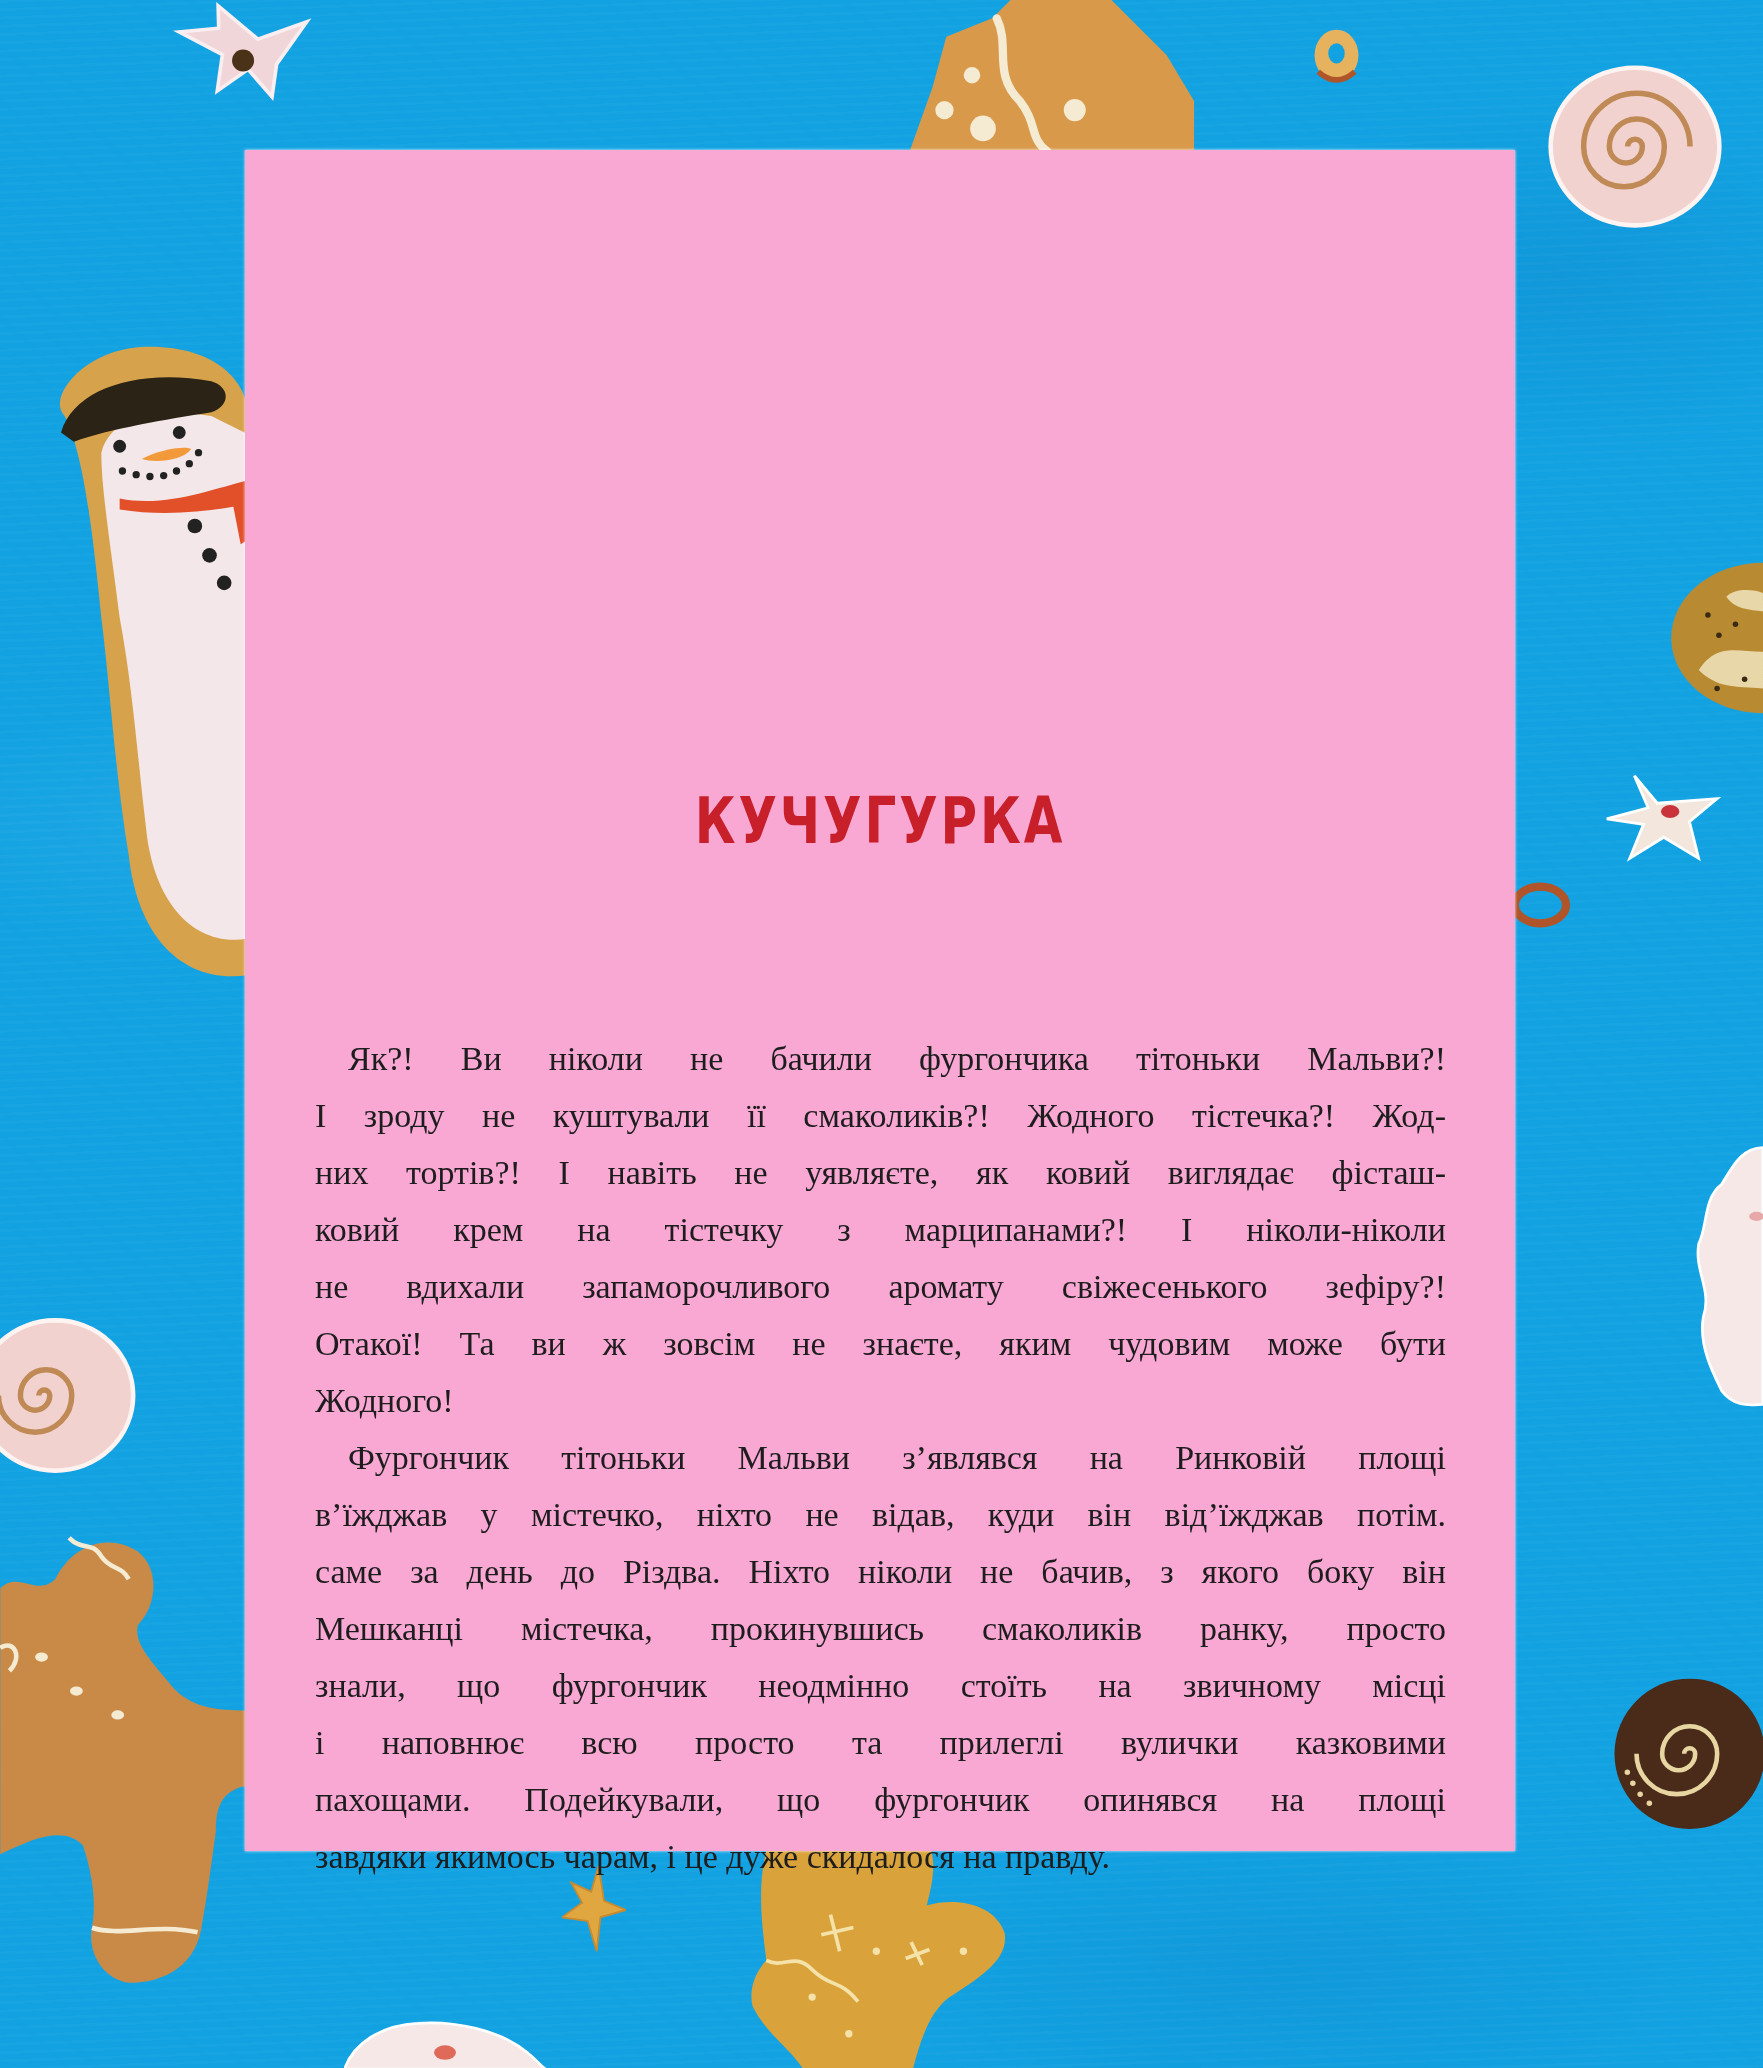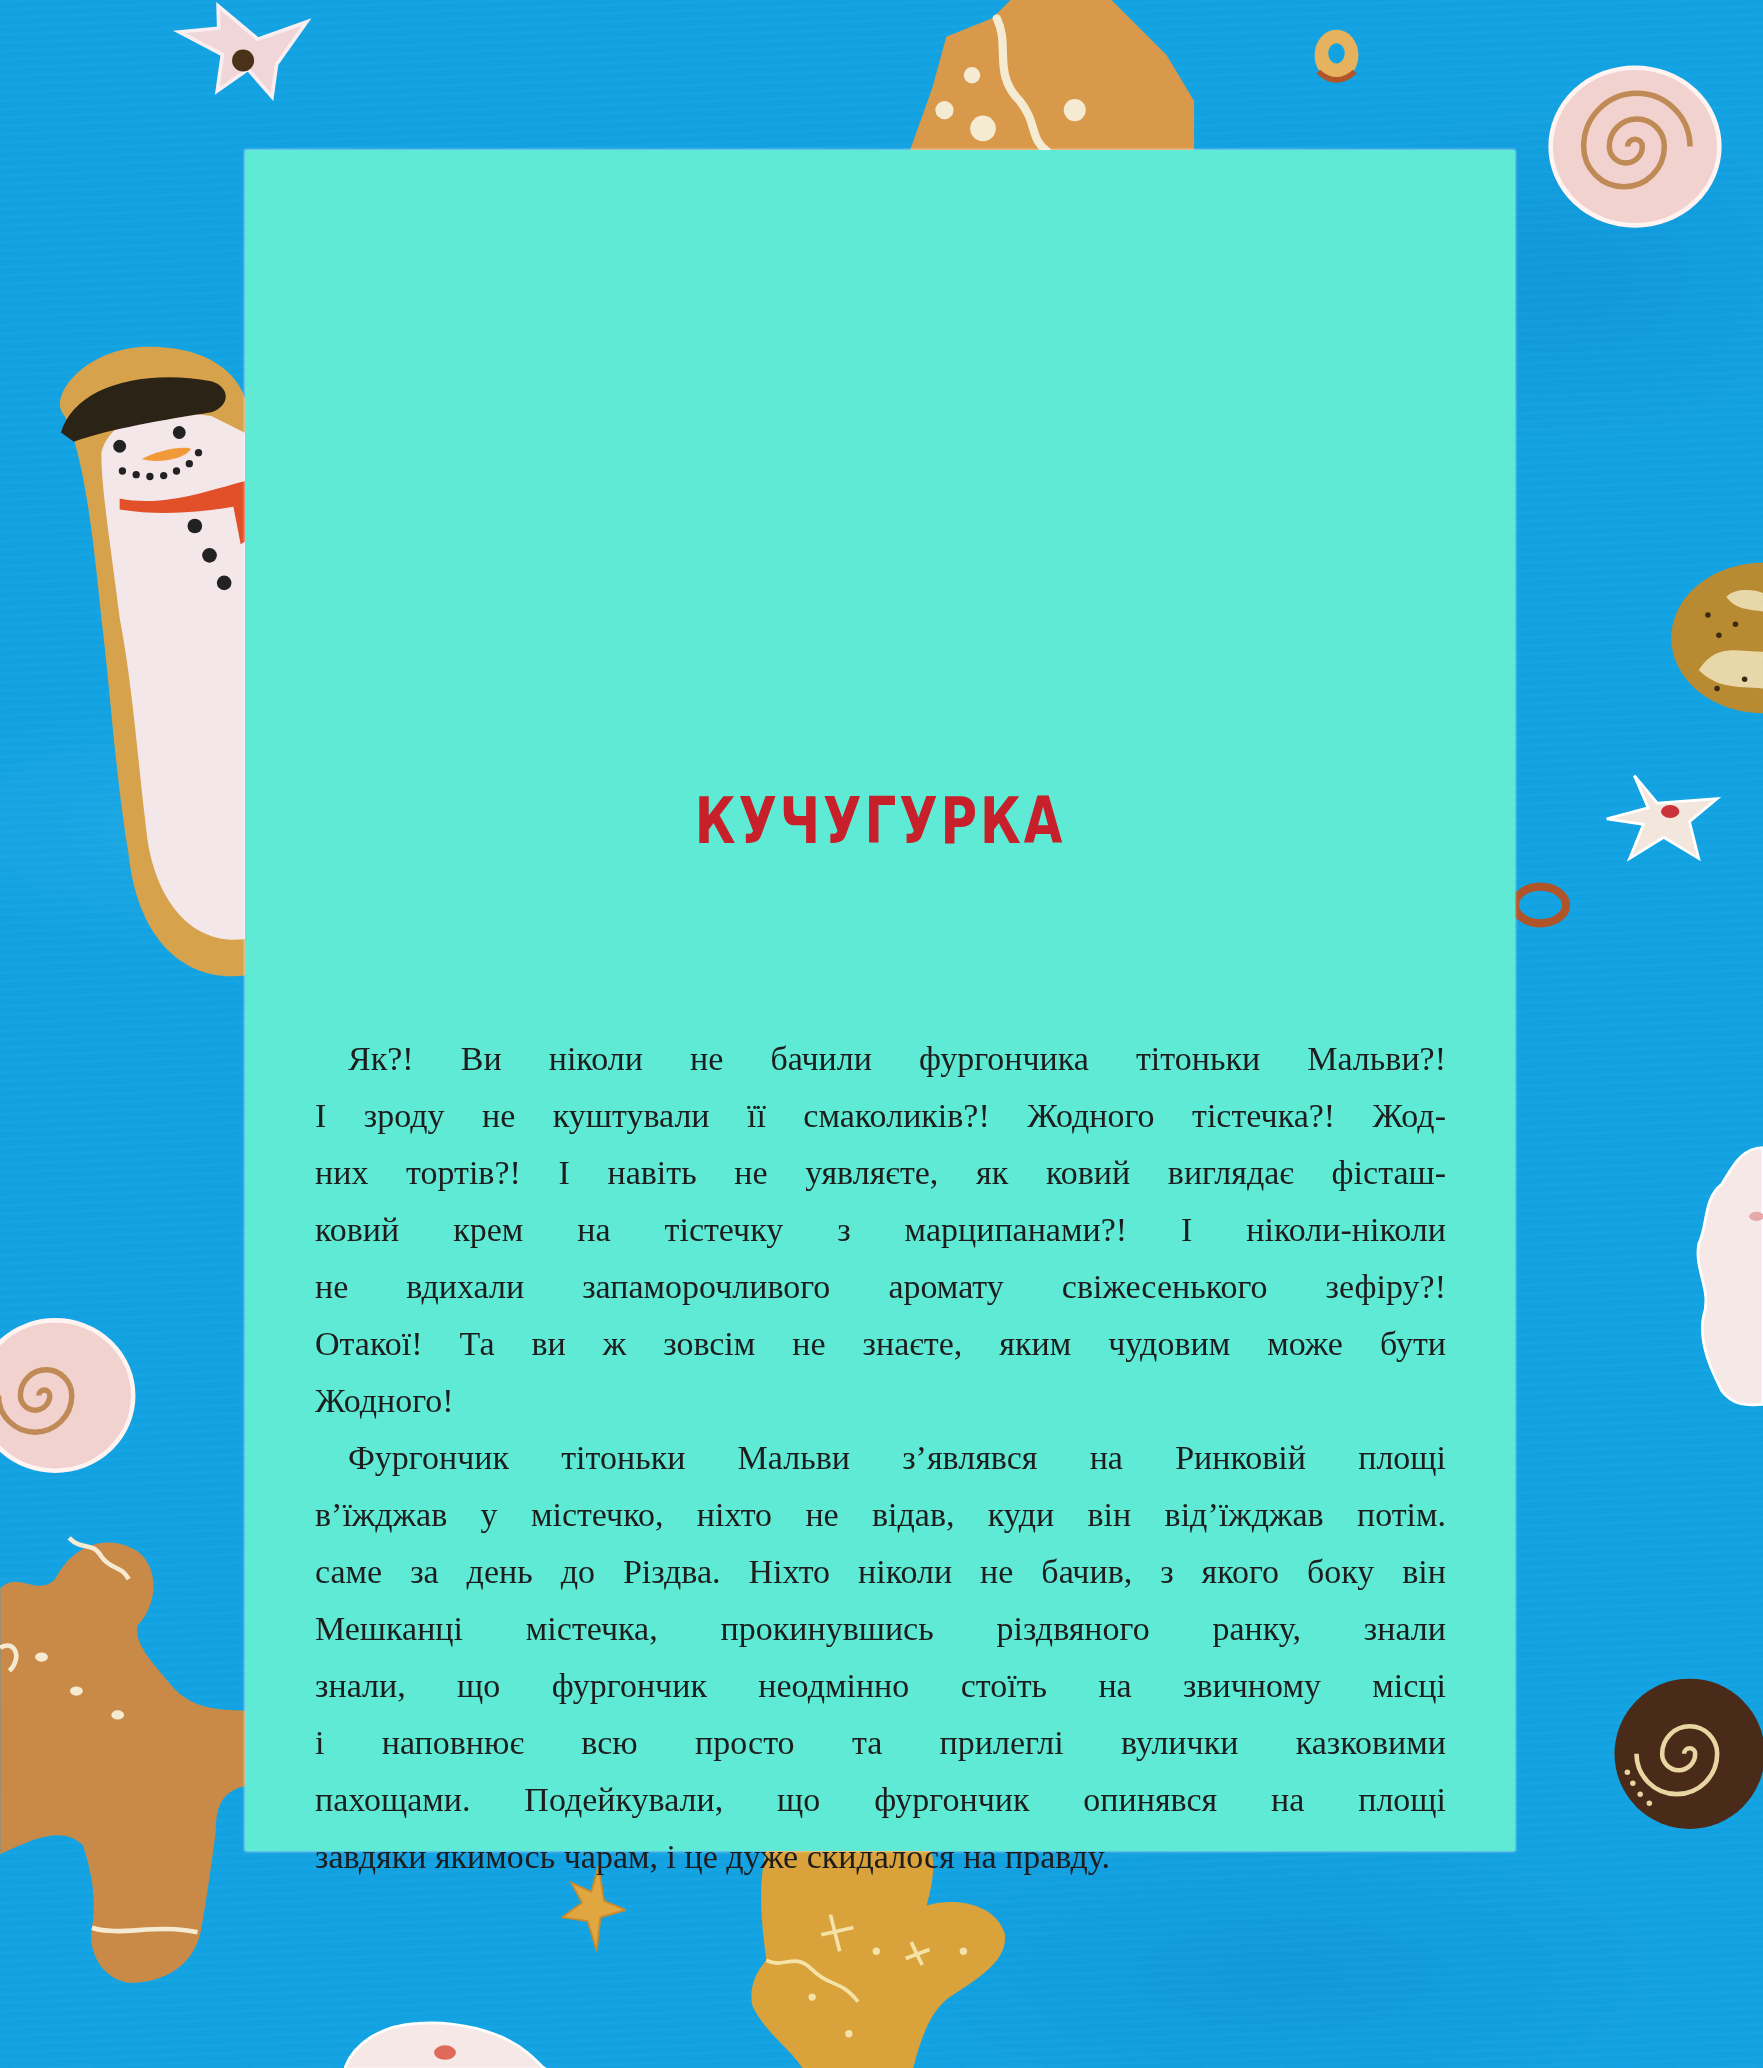--- a/index.html
+++ b/index.html
@@ -12,21 +12,21 @@
     position: absolute; inset: 0;
     background:
       radial-gradient(ellipse 551px 184px at 275px 826px, rgba(255,255,255,0.06), transparent 70%),
       radial-gradient(ellipse 459px 275px at 1561px 275px, rgba(0,60,140,0.10), transparent 70%),
       radial-gradient(ellipse 643px 239px at 1286px 1974px, rgba(0,70,150,0.10), transparent 70%),
       repeating-linear-gradient(178deg, rgba(255,255,255,0.025) 0 2.8px, rgba(0,0,0,0.0) 2.8px 8.3px);
   }
   .deco { position: absolute; }
   .card {
     position: absolute; left: 245px; top: 150px; width: 1270px; height: 1701px;
-    background: #5eead4;
+    background: #f9a8d4;
     box-shadow: 0 0 2.8px rgba(255,255,255,0.9);
   }
   .title {
     position: absolute; left: 0; right: 0; top: 634px; text-align: center;
     font-family: "DejaVu Sans", sans-serif; font-weight: bold;
     font-size: 64px; letter-spacing: 3.7px; color: #c8202a;
     transform: scaleX(0.78); transform-origin: center;
   }
   .body-text {
     position: absolute; left: 70px; width: 1131px; top: 880px;
@@ -180,21 +180,21 @@
       <span class="line">них тортів?! І навіть не уявляєте, як ковий виглядає фісташ-</span>
       <span class="line">ковий крем на тістечку з марципанами?! І ніколи-ніколи</span>
       <span class="line">не вдихали запаморочливого аромату свіжесенького зефіру?!</span>
       <span class="line">Отакої! Та ви ж зовсім не знаєте, яким чудовим може бути</span>
       <span class="line last">Жодного!</span>
     </div>
     <div>
       <span class="line indent">Фургончик тітоньки Мальви з’являвся на Ринковій площі</span>
       <span class="line">в’їжджав у містечко, ніхто не відав, куди він від’їжджав потім.</span>
       <span class="line">саме за день до Різдва. Ніхто ніколи не бачив, з якого боку він</span>
-      <span class="line">Мешканці містечка, прокинувшись різдвяного ранку, знали</span>
+      <span class="line">Мешканці містечка, прокинувшись смаколиків ранку, просто</span>
       <span class="line">знали, що фургончик неодмінно стоїть на звичному місці</span>
       <span class="line">і наповнює всю просто та прилеглі вулички казковими</span>
       <span class="line">пахощами. Подейкували, що фургончик опинявся на площі</span>
       <span class="line last">завдяки якимось чарам, і це дуже скидалося на правду.</span>
     </div>
   </div>
 </div>
 
 
 </body></html>

